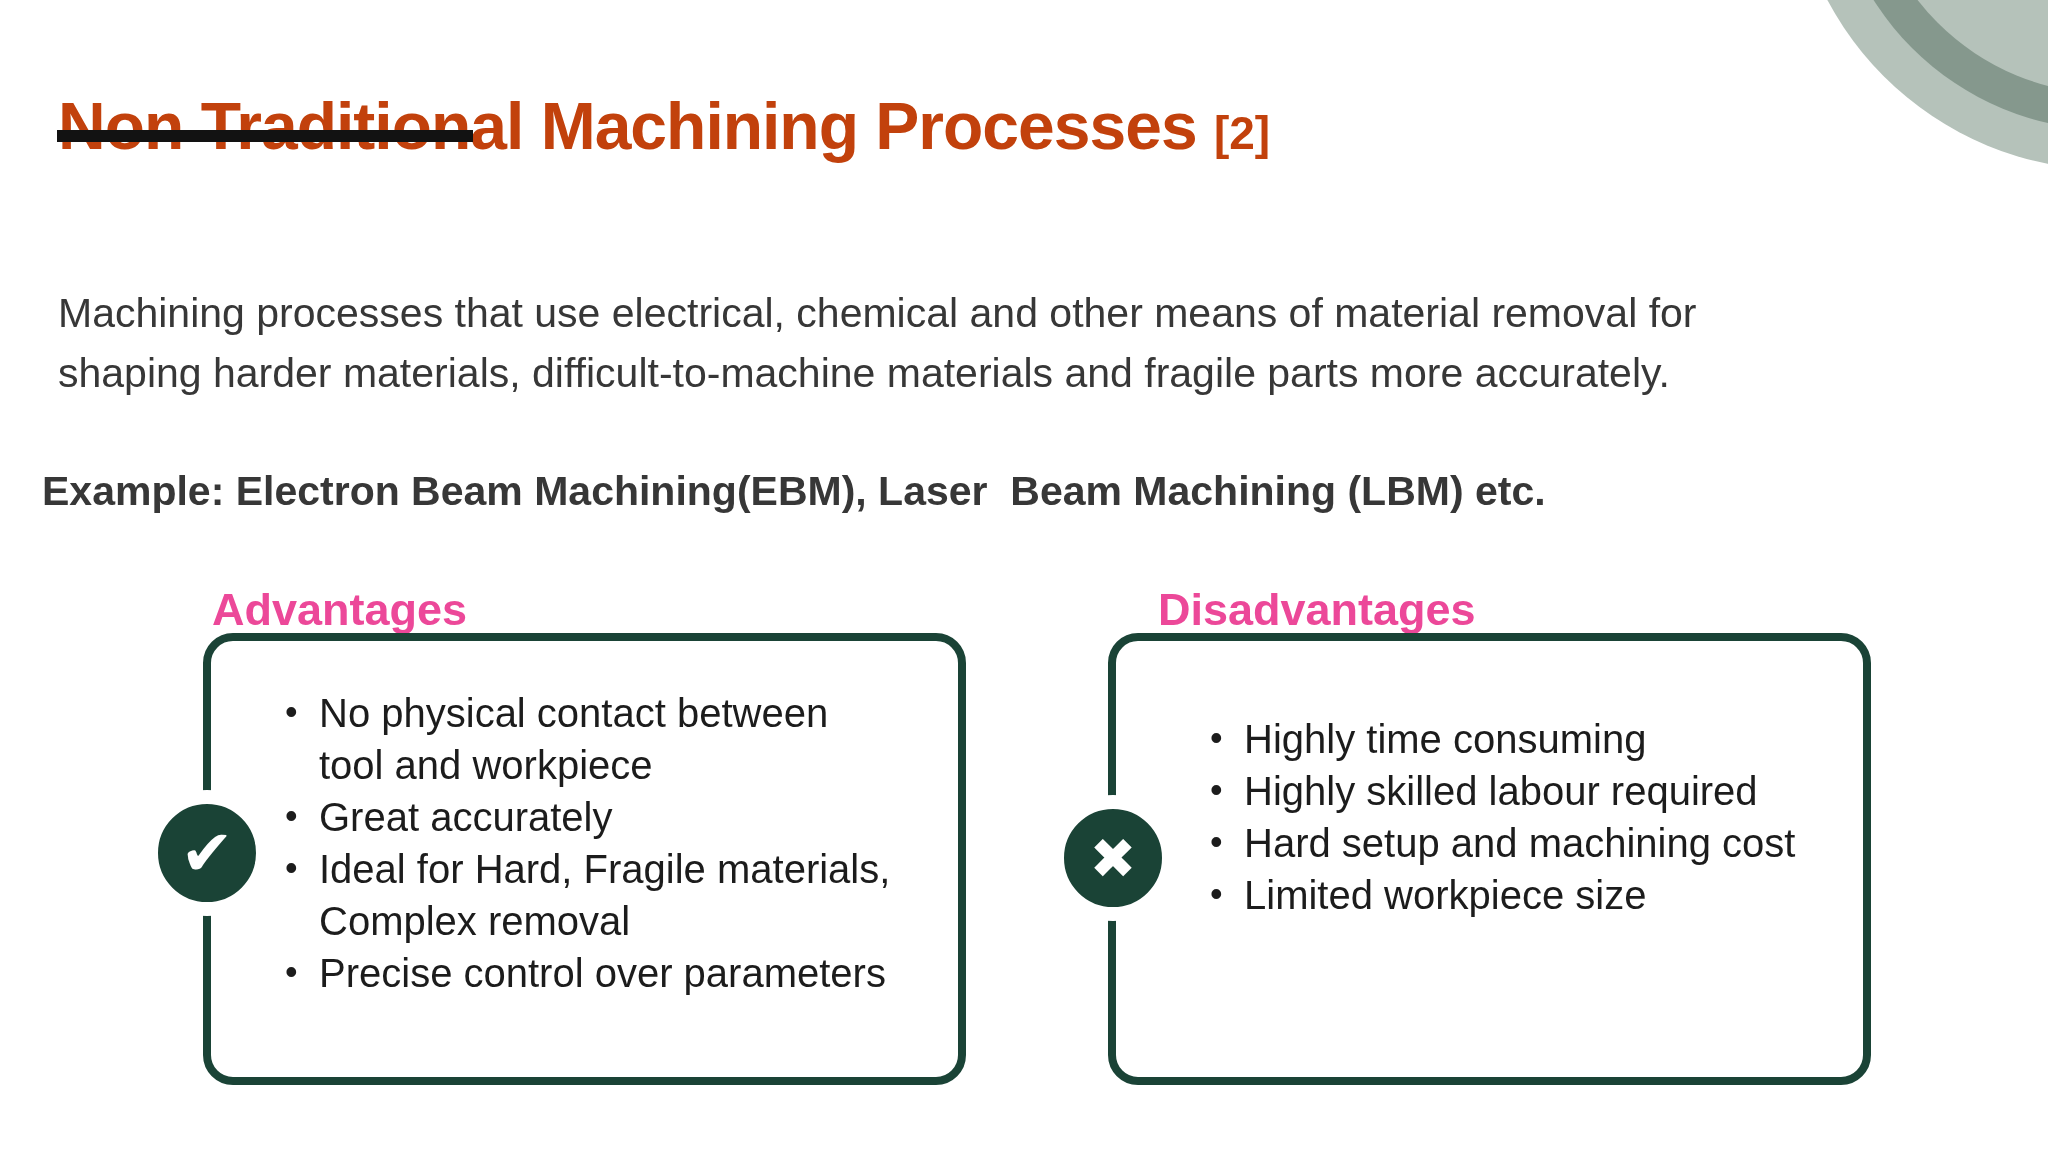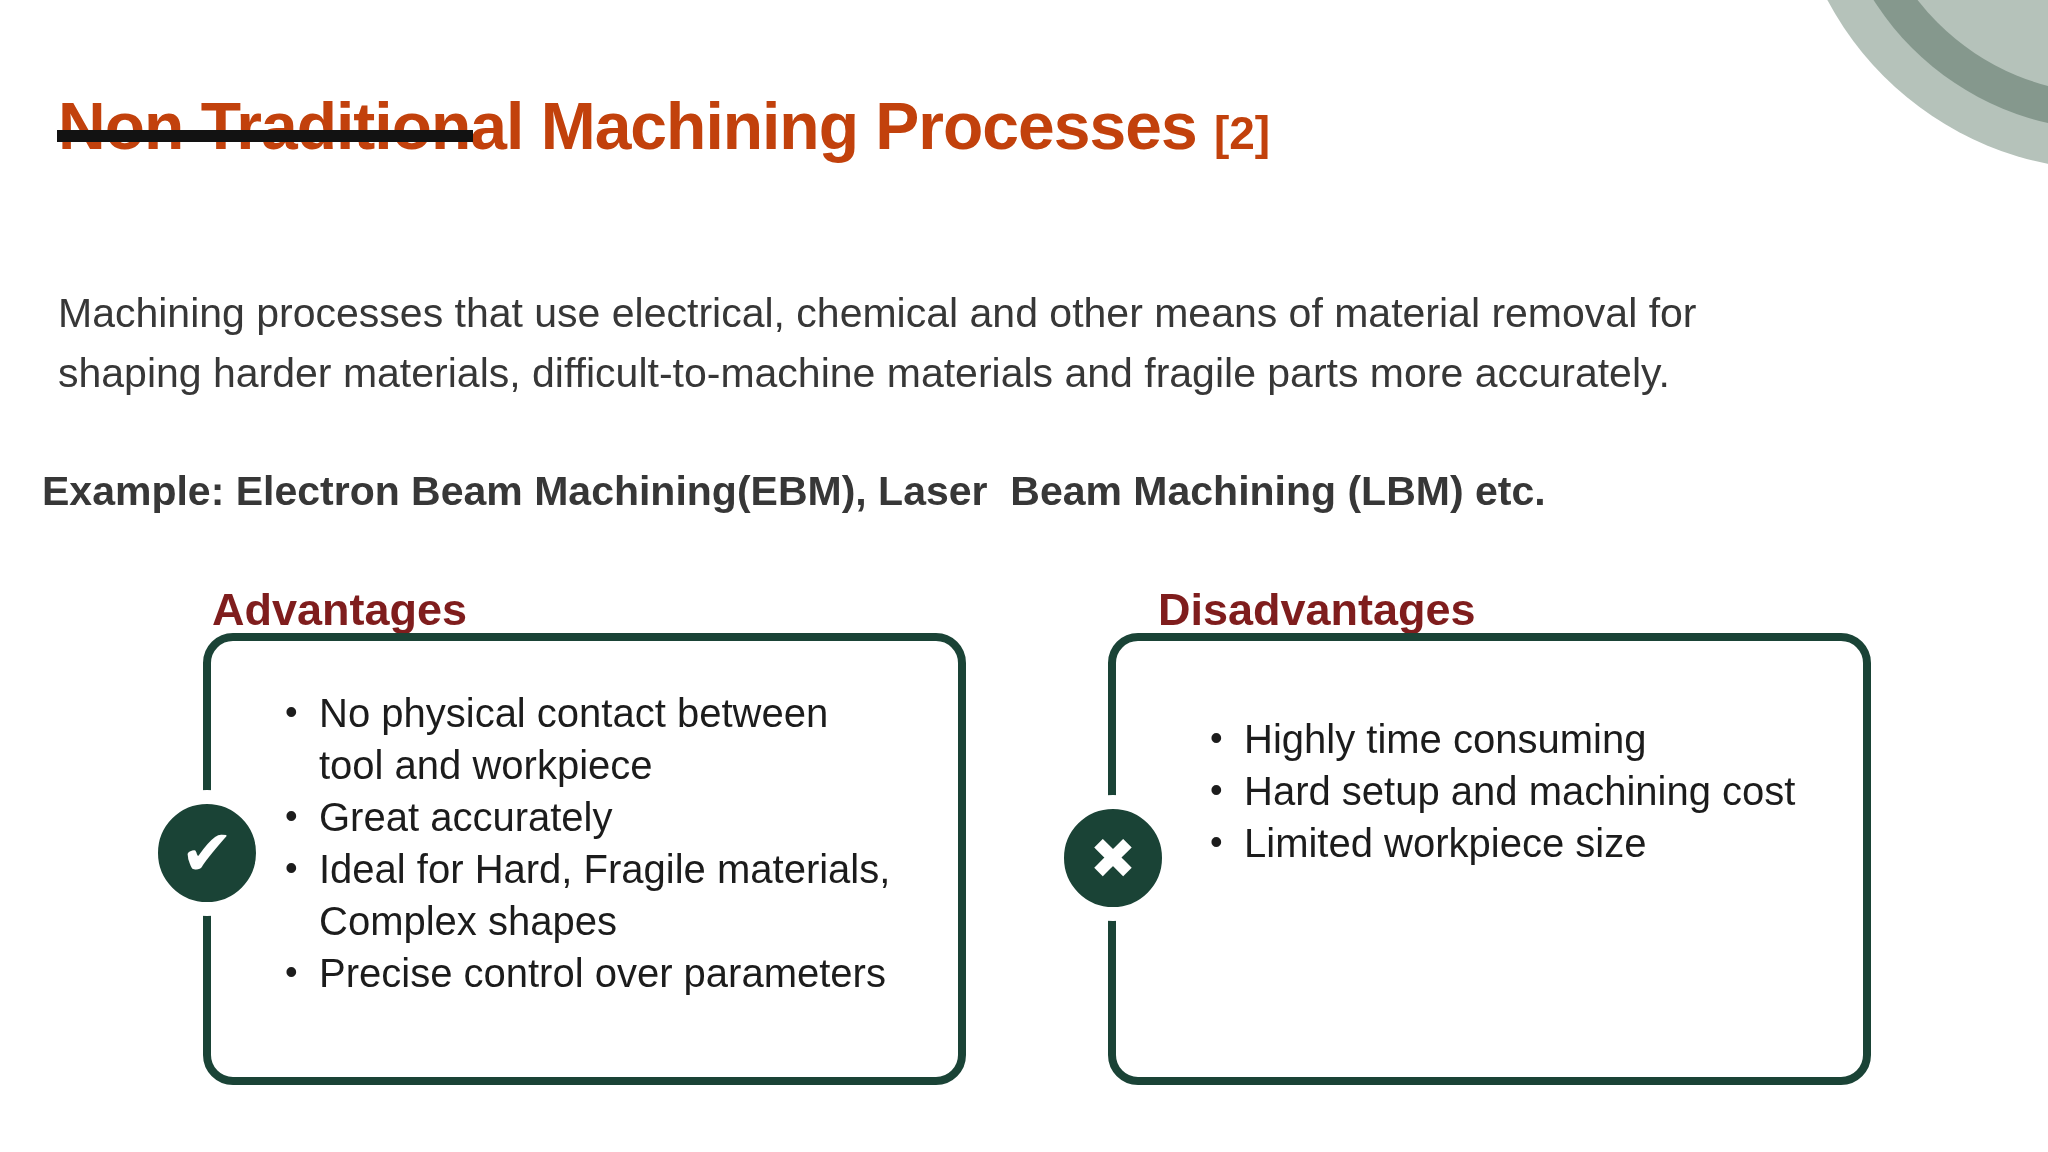--- a/index.html
+++ b/index.html
@@ -38,21 +38,21 @@
   }
   .example {
     position: absolute; left: 42px; top: 420px; width: 1940px;
     font-size: 41px; font-weight: 700; color: #373737;
     line-height: 60px; white-space: pre-wrap;
   }
 
   
   .col-heading {
     position: absolute; top: 584px;
-    font-size: 45px; font-weight: 700; color: #7f1d1d;
+    font-size: 45px; font-weight: 700; color: #ec4899;
   }
   .heading-adv { left: 212px; }
   .heading-dis { left: 1158px; }
 
   .info-box {
     position: absolute; top: 633px; height: 452px; width: 763px;
     border: 8px solid var(--green, #1a4336);
     border-radius: 30px;
     box-sizing: border-box;
     background: #ffffff;
@@ -105,27 +105,28 @@
 
 <p class="example">Example: Electron Beam Machining(EBM), Laser  Beam Machining (LBM) etc.</p>
 
 <div class="col-heading heading-adv">Advantages</div>
 <div class="info-box box-adv">
   <ul class="bullet-list">
     <li class="bullet-item">No physical contact between
 tool and workpiece</li>
     <li class="bullet-item">Great accurately</li>
     <li class="bullet-item">Ideal for Hard, Fragile materials,
-Complex shapes</li>
+Complex removal</li>
     <li class="bullet-item">Precise control over parameters</li>
   </ul>
 </div>
 <div class="icon-badge badge-check">✔</div>
 
 <div class="col-heading heading-dis">Disadvantages</div>
 <div class="info-box box-dis">
   <ul class="bullet-list">
     <li class="bullet-item">Highly time consuming</li>
+    <li class="bullet-item">Highly skilled labour required</li>
     <li class="bullet-item">Hard setup and machining cost</li>
     <li class="bullet-item">Limited workpiece size</li>
   </ul>
 </div>
 <div class="icon-badge badge-cross">✖</div>
 
 </body></html>

